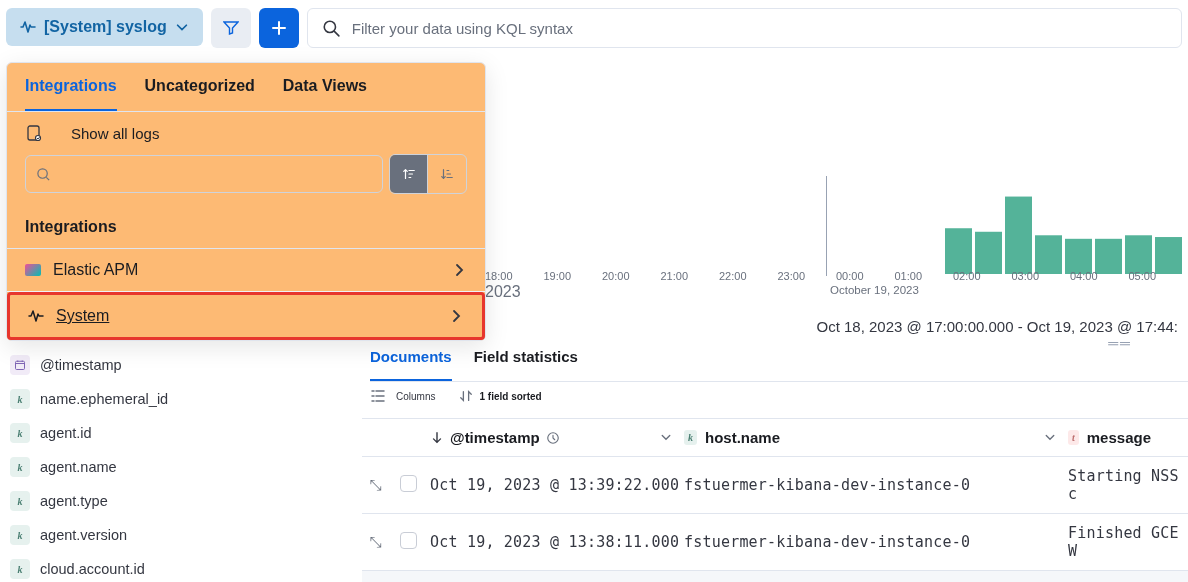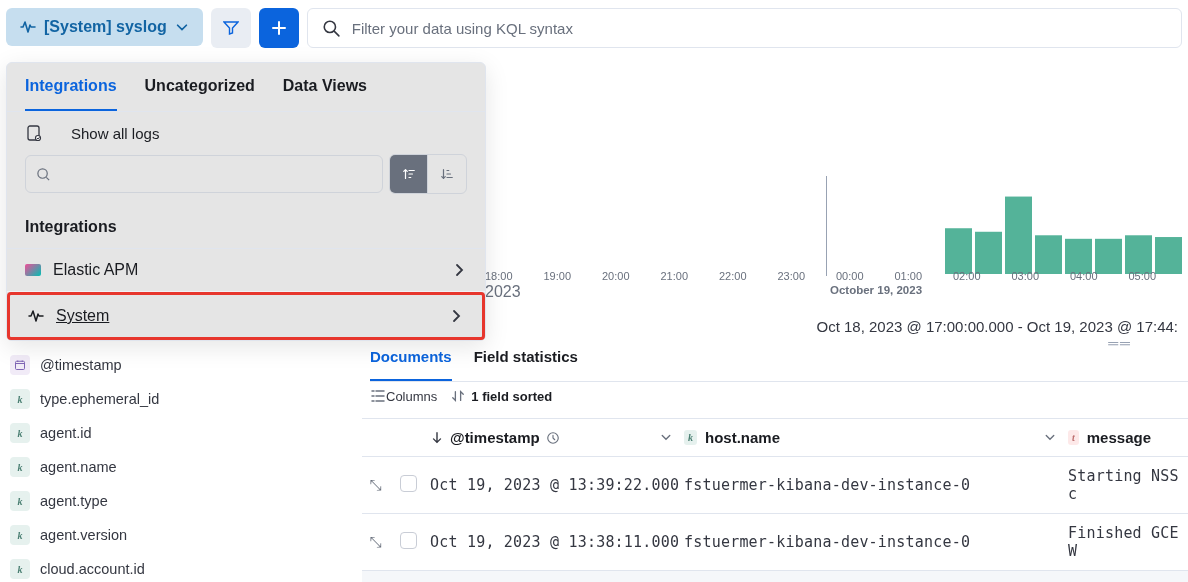--- a/index.html
+++ b/index.html
@@ -9,21 +9,21 @@
 .topbar { display: flex; align-items: flex-start; gap: 8px; padding: 8px 6px; }
 .dv-btn { display: flex; align-items: center; gap: 8px; background: #c6deef; color: #1264a3; border-radius: 6px; padding: 10px 14px; font-weight: 700; cursor: pointer; font-size: 16px; }
 .icon-btn { width: 40px; height: 40px; border-radius: 6px; border: 1px solid #e0e5ee; display: flex; align-items: center; justify-content: center; cursor: pointer; background: #fff; }
 .icon-btn.filter { background: #e9edf3; border: none; }
 .icon-btn.add { background: #0b64dd; border: none; }
 .search-bar { flex: 1; display: flex; align-items: center; gap: 12px; border: 1px solid #e0e5ee; border-radius: 6px; padding: 8px 14px; height: 40px; }
 .search-bar input { border: none; outline: none; flex: 1; font-size: 15px; color: #343741; }
 .search-bar input::placeholder { color: #69707d; }
 
 
-.dropdown { position: absolute; left: 6px; top: 62px; width: 480px; background: #e5e5e5; border: 1px solid #e0e5ee; border-radius: 6px; box-shadow: 0 6px 24px rgba(0,0,0,0.1); z-index: 50; }
+.dropdown { position: absolute; left: 6px; top: 62px; width: 480px; background: #fdba74; border: 1px solid #e0e5ee; border-radius: 6px; box-shadow: 0 6px 24px rgba(0,0,0,0.1); z-index: 50; }
 .dd-tabs { display: flex; gap: 28px; padding: 14px 18px 0 18px; border-bottom: 1px solid #e0e5ee; }
 .dd-tab { font-weight: 700; font-size: 16px; padding-bottom: 14px; cursor: pointer; color: #1a1c21; }
 .dd-tab.active { color: #0b64dd; border-bottom: 2px solid #0b64dd; }
 .dd-showall { display: flex; align-items: center; gap: 28px; padding: 12px 18px; cursor: pointer; font-size: 15px; }
 .dd-search-row { display: flex; gap: 6px; padding: 0 18px 14px 18px; align-items: center; }
 .dd-search { flex: 1; border: 1px solid #cfd3da; border-radius: 6px; height: 38px; display: flex; align-items: center; padding: 0 10px; }
 .dd-sort-btn { width: 38px; height: 38px; border: 1px solid #cfd3da; border-radius: 6px; display: flex; align-items: center; justify-content: center; cursor: pointer; }
 .dd-sort-btn.active { background: #69707d; color: #fff; border-color: #69707d; }
 .dd-sort-group { display: flex; border: 1px solid #cfd3da; border-radius: 6px; overflow: hidden; }
 .dd-sort-group .dd-sort-btn { border: none; border-radius: 0; }
@@ -34,33 +34,33 @@
 .dd-item.highlighted { border: 3px solid #e7362d; border-radius: 4px; }
 .dd-item.highlighted .label { text-decoration: underline; }
 .apm-ico { width: 16px; height: 12px; background: linear-gradient(135deg,#f04e98,#00bfb3); border-radius: 2px; }
 
 
 .fields { position: absolute; left: 6px; top: 348px; width: 350px; }
 .field-row { display: flex; align-items: center; gap: 10px; padding: 7px 4px; cursor: pointer; font-size: 14.5px; color: #343741; }
 .field-ico { width: 20px; height: 20px; border-radius: 4px; display: flex; align-items: center; justify-content: center; font-size: 10px; font-weight: 700; }
 .field-ico.cal { background: #f1ebf7; color: #7b61b3; }
 .field-ico.k { background: #e6f1ee; color: #4a7f72; font-style: italic; font-family: Georgia, serif; }
-.date-label { position: absolute; left: 830px; top: 284px; font-size: 11.5px; color: #69707d; font-weight: bold; }
+.date-label { position: absolute; left: 830px; top: 284px; font-size: 11.5px; color: #69707d; }
 .time-range { text-align: right; font-size: 15px; color: #343741; padding: 6px 10px 0 0; }
 .handle { text-align: right; padding-right: 56px; color: #98a2b3; letter-spacing: 2px; }
 
 svg.bars { position: absolute; left: 945px; top: 184px; }
 .vline { position: absolute; left: 826px; top: 176px; width: 1px; height: 100px; background: #98a2b3; }
 
 
 .docs-tabs { position: absolute; left: 370px; top: 348px; display: flex; gap: 22px; border-bottom: 1px solid #e0e5ee; width: 818px; }
 .docs-tab { font-weight: 700; font-size: 15px; padding: 0 0 14px 0; cursor: pointer; }
 .docs-tab.active { color: #0b64dd; border-bottom: 2px solid #0b64dd; }
 
-.cols-row { position: absolute; left: 370px; top: 388px; display: flex; align-items: center; gap: 0; font-size: 13px; justify-content: space-between; }
+.cols-row { position: absolute; left: 370px; top: 388px; display: flex; align-items: center; gap: 10px; font-size: 10px; justify-content: space-between; }
 .cols-row .lbl { font-weight: 400; color: #343741; }
 .cols-row .sorted { margin-left: 14px; display: flex; align-items: center; gap: 6px;}
 
 
 .tbl { position: absolute; left: 362px; top: 418px; right: 0; border-top: 1px solid #e0e5ee; }
 .thead { display: flex; align-items: center; padding: 10px 8px; font-size: 15px; font-weight: 700; border-bottom: 1px solid #e0e5ee; }
 .col-exp { width: 30px; }
 .col-chk { width: 30px; }
 .col-ts { width: 254px; display: flex; align-items: center; gap: 6px; }
 .col-host { width: 384px; display: flex; align-items: center; gap: 8px; }
@@ -165,21 +165,21 @@
       <span class="field-ico cal">
         <svg width="12" height="12" viewBox="0 0 16 16">
           <rect x="2" y="3" width="12" height="11" rx="1.5" stroke="#7b61b3" stroke-width="1.3" fill="none"></rect>
           <path d="M2 6h12M5 2v2M11 2v2" stroke="#7b61b3" stroke-width="1.3"></path>
         </svg>
       </span>
       <span>@timestamp</span>
     </div>
     <div class="field-row">
       <span class="field-ico k">k</span>
-      <span>type.ephemeral_id</span>
+      <span>name.ephemeral_id</span>
     </div>
     <div class="field-row">
       <span class="field-ico k">k</span>
       <span>agent.id</span>
     </div>
     <div class="field-row">
       <span class="field-ico k">k</span>
       <span>agent.name</span>
     </div>
     <div class="field-row">

